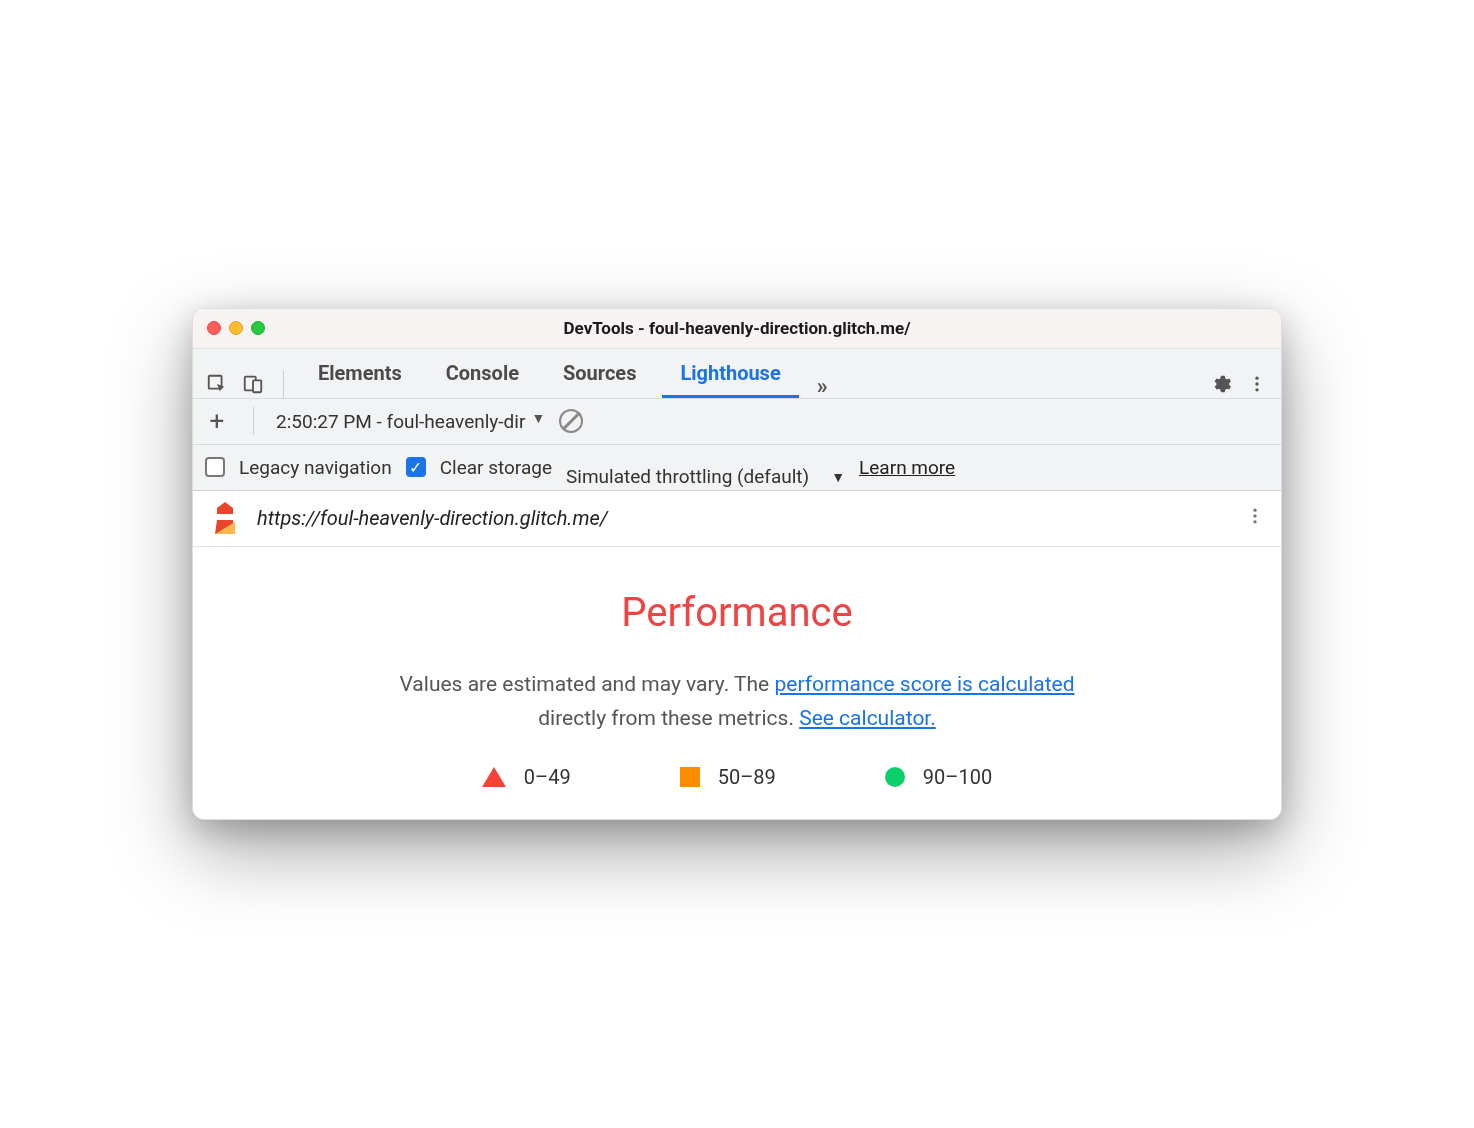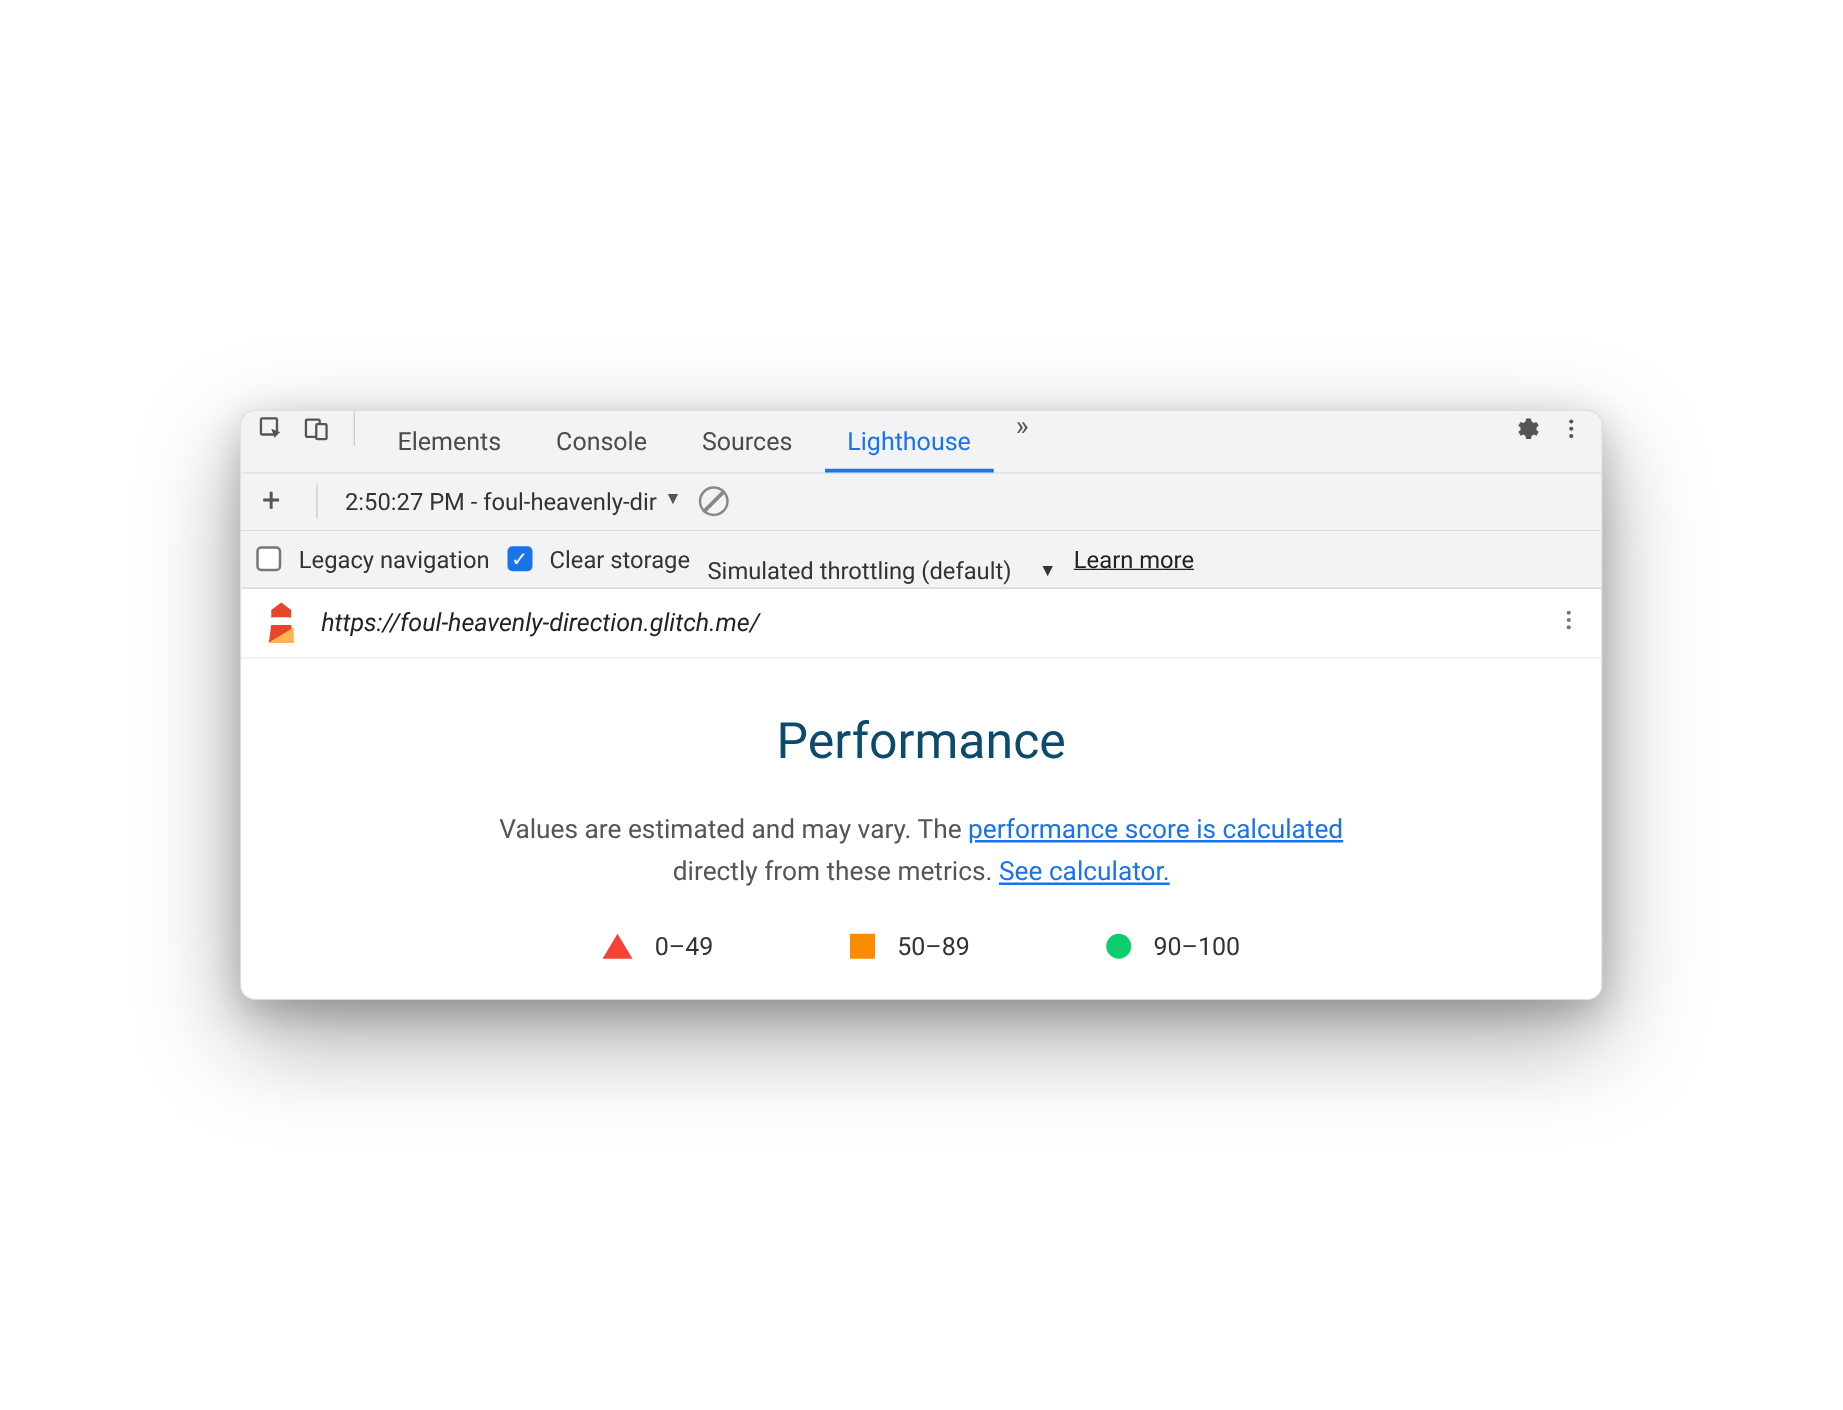--- a/index.html
+++ b/index.html
@@ -32,25 +32,25 @@
   .dot { width: 14px; height: 14px; border-radius: 50%; }
   .dot.red { background: #ff5f57; border:1px solid #e24640;}
   .dot.yellow { background: #febc2e; border:1px solid #dfa023;}
   .dot.green { background: #28c840; border:1px solid #1dac2f;}
   .title {
     position: absolute; left:0; right:0; text-align:center;
     font-weight:700; font-size:17px; color:#1a1a1a;
     pointer-events:none;
   }
   .tabbar {
-    display:flex; align-items:flex-start;
+    display:flex; align-items:flex-end;
     background:#f1f3f4; height:50px;
     border-bottom:1px solid #d7d9db;
     padding:0 10px; gap:8px;
-    font-size:20px; color:#4b4b4b;
+    font-size:20px; color:#4b4b4b;font-weight:bold;
   }
   .ticon { width:28px; height:28px; display:flex;align-items:center;justify-content:center; color:#555;}
   .divider-v { width:1px; height:28px; background:#c9cbcc; margin:0 8px;}
   .tab { padding:0 18px; height:100%; display:flex; align-items:center; cursor:pointer; color:#4b4b4b;}
   .tab.active { color:#1a73e8; border-bottom:3px solid #1a73e8; padding-top:3px;}
   .more-chevron { font-size:22px; color:#555; padding:0 10px; cursor:pointer;}
   .spacer { flex:1; }
   .subbar {
     display:flex; align-items:center; background:#f1f3f4;
     height:46px; border-bottom:1px solid #d7d9db;
@@ -87,34 +87,42 @@
     border:5px solid #0b57d0; border-radius:18px;
     padding:14px 24px;
   }
   .gauge{position:relative;width:160px;height:160px;}
   .gauge .bg{position:absolute;inset:0;border-radius:50%;background:#fceceb;}
   .gauge svg{position:absolute;inset:0;transform:rotate(-90deg);}
   .gauge .num{
     position:absolute;inset:0;display:flex;align-items:center;justify-content:center;
     font-size:52px;font-weight:400;color:#c5221f;
   }
-  .perf-title{font-size:40px;font-weight:400;color:#0c4a6e;margin-top:16px;}
+  .perf-title{font-size:40px;font-weight:400;color:#ef4444;margin-top:16px;}
   .desc{font-size:21px;color:#555;text-align:center;margin-top:32px;line-height:1.6;}
   .desc a{color:#1a73e8;text-decoration:underline;}
   .legend{display:flex;gap:109px;margin-top:30px;font-size:20px;color:#333;align-items:center;}
   .li{display:flex;align-items:center;gap:18px;}
   .tri-red{width:0;height:0;border-left:12px solid transparent;border-right:12px solid transparent;border-bottom:20px solid #f44336;}
   .sq-org{width:20px;height:20px;background:#fb8c00;}
   .ci-grn{width:20px;height:20px;border-radius:50%;background:#0cce6b;}
 </style>
 </head>
 <body>
 
 <div class="window">
 
+  <div class="titlebar">
+    <div class="traffic">
+      <div class="dot red"></div>
+      <div class="dot yellow"></div>
+      <div class="dot green"></div>
+    </div>
+    <div class="title">DevTools - foul-heavenly-direction.glitch.me/</div>
+  </div>
 
   <div class="tabbar">
     <div class="ticon">
       <svg width="22" height="22" viewBox="0 0 24 24" fill="none" stroke="#555" stroke-width="2">
         <rect x="3" y="3" width="14" height="14" rx="1"></rect>
           <path d="M12 12 l8 3 -3 2 -2 3 z" fill="#555" stroke="none"></path>
       </svg>
     </div>
     <div class="ticon">
       <svg width="22" height="22" viewBox="0 0 24 24" fill="none" stroke="#555" stroke-width="2">

